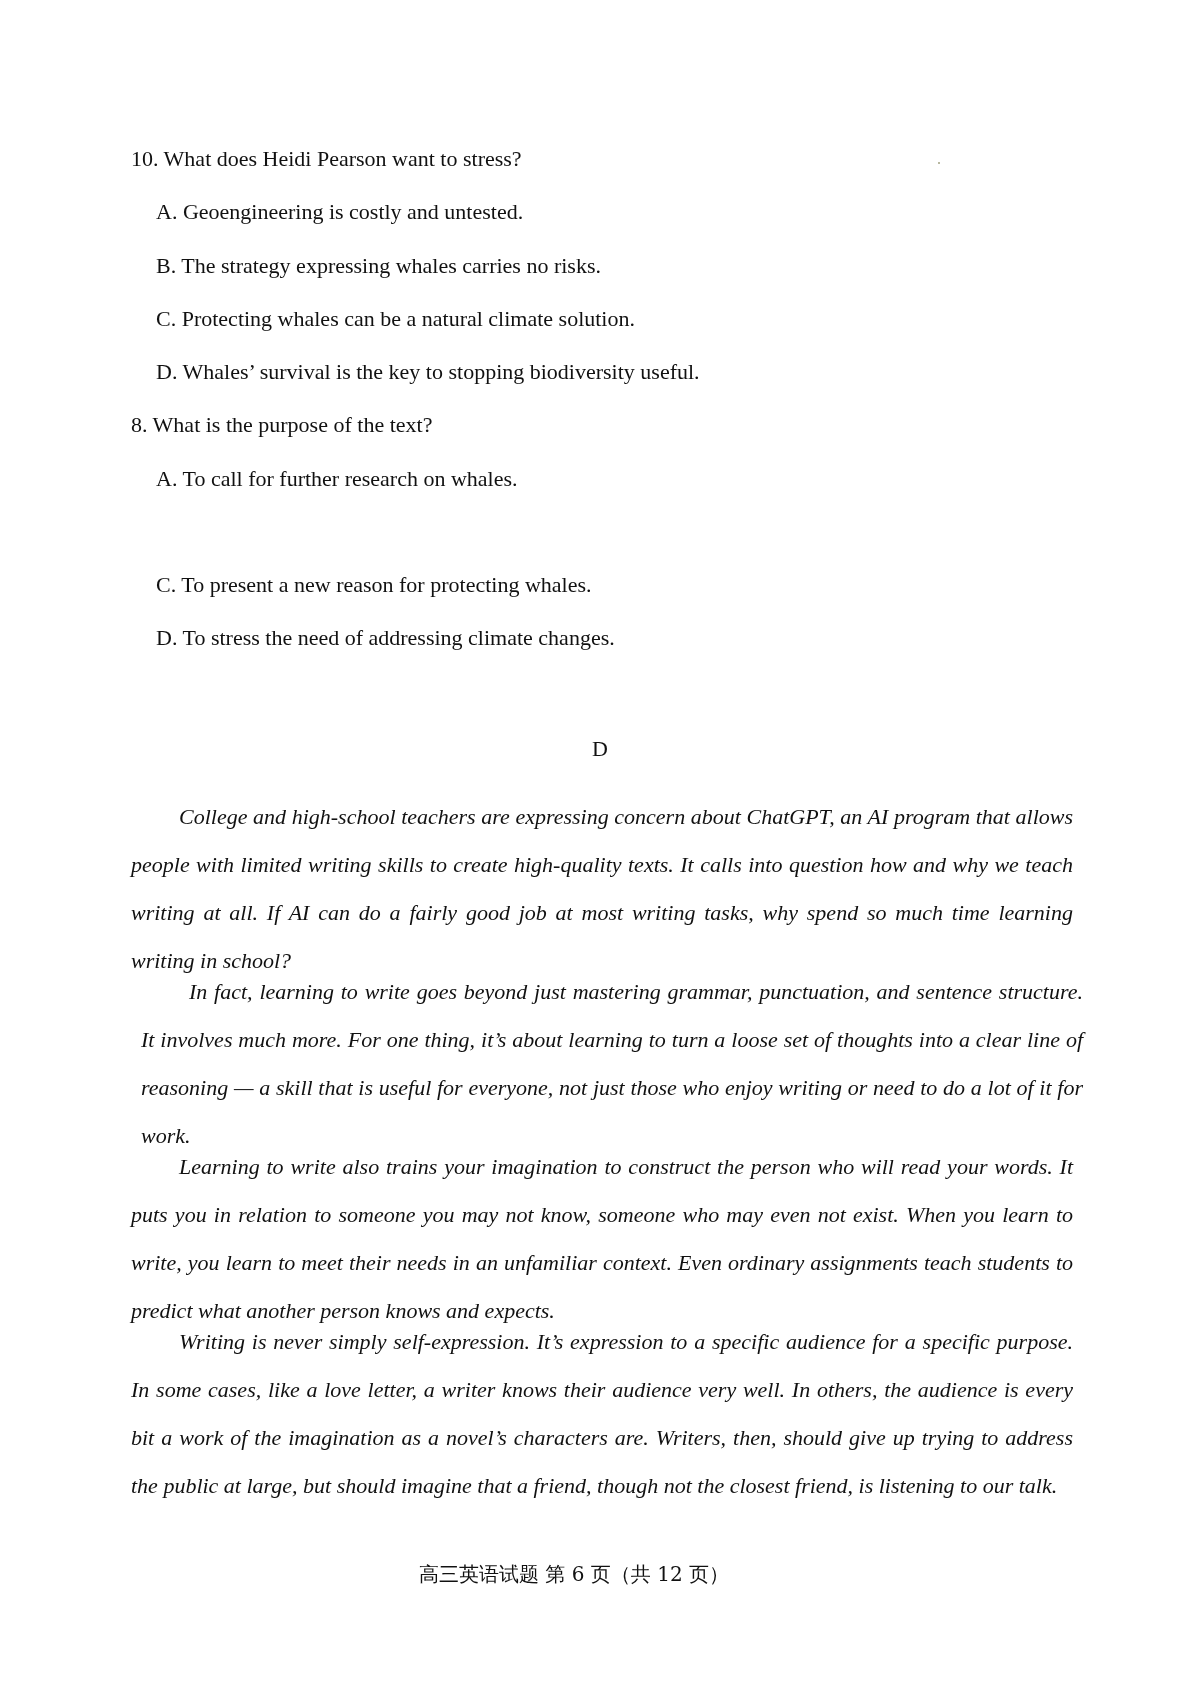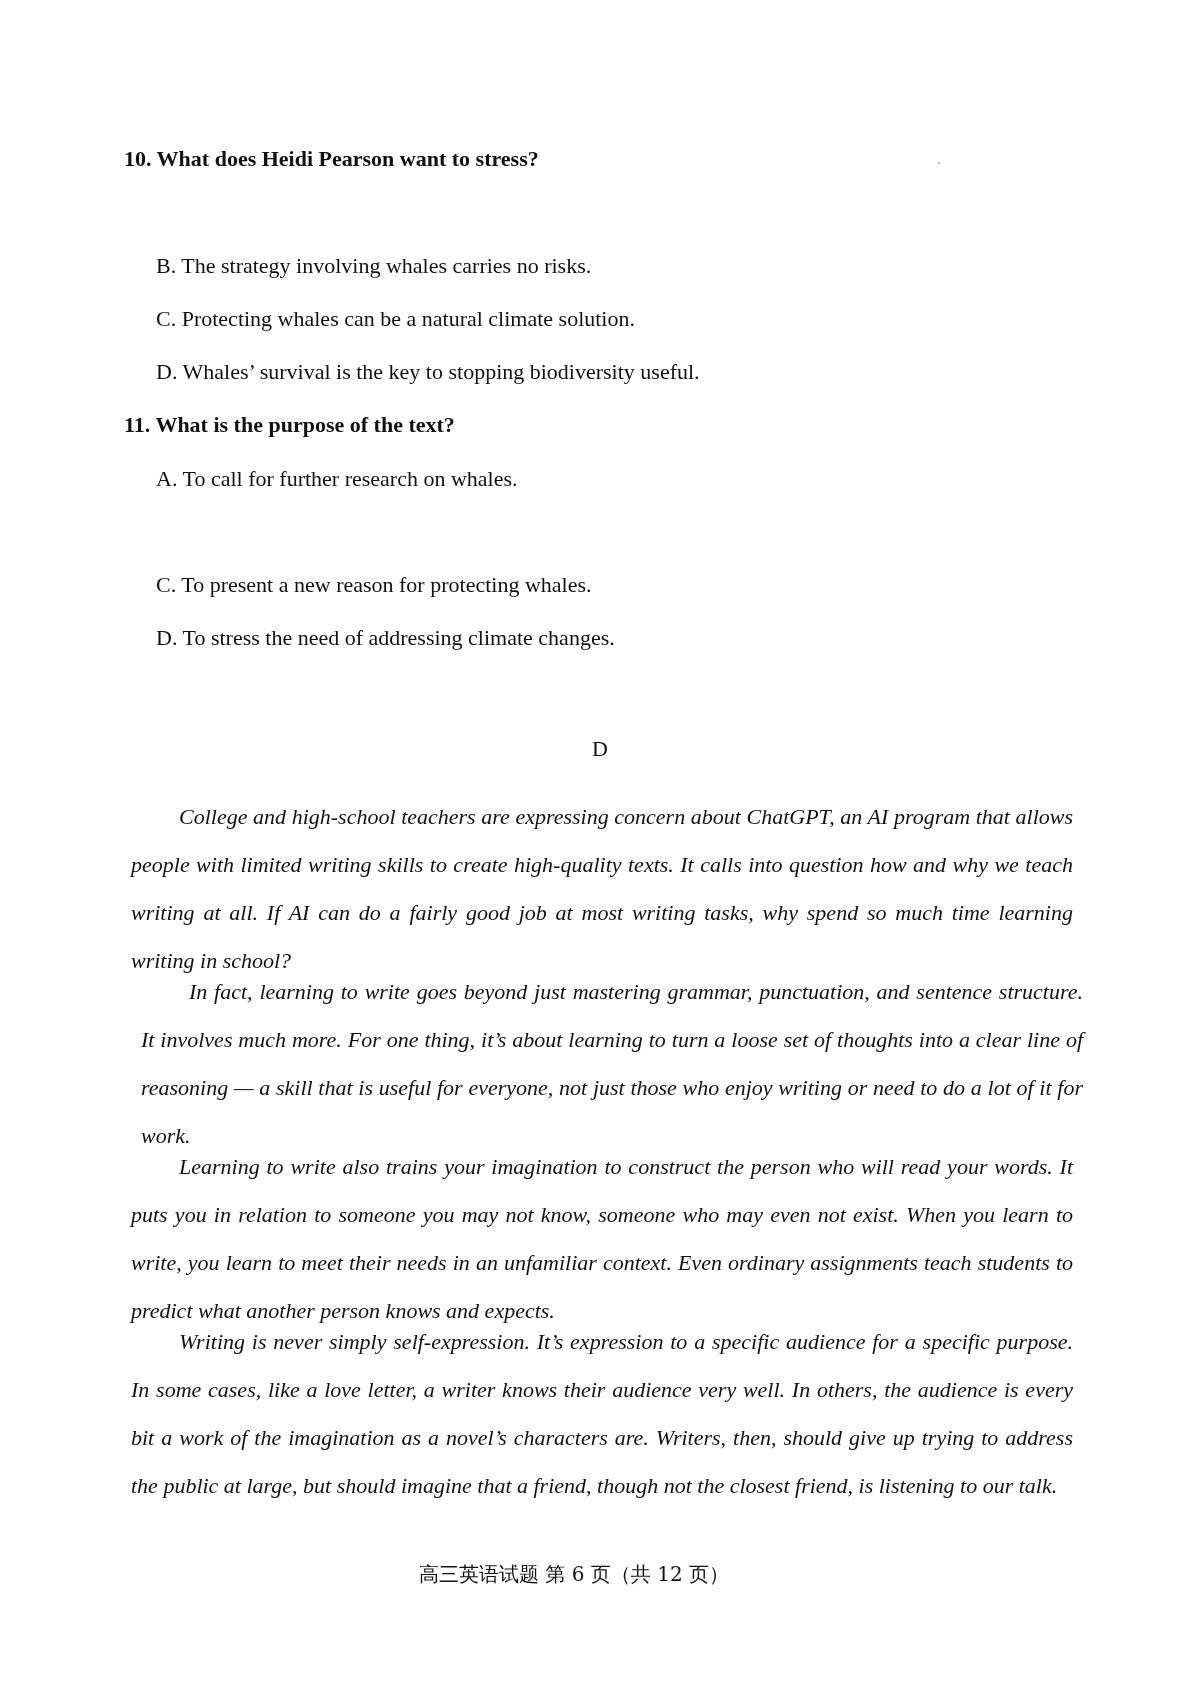--- a/index.html
+++ b/index.html
@@ -21,21 +21,21 @@
       top: 0;
       width: 1200px;
       height: 1696px;
     }
     .line {
       position: absolute;
       font-size: 22px;
       line-height: 26px;
       white-space: nowrap;
     }
-    .q-stem { left: 124px; font-weight: bold; }
+    .q-stem { left: 131px; }
     .q-option { left: 156px; }
     .section-letter {
       position: absolute;
       left: 0;
       width: 1200px;
       text-align: center;
       font-size: 22px;
       line-height: 26px;
       top: 736px;
     }
@@ -68,25 +68,26 @@
       height: 2px;
       background: #b8b8a0;
     }
   </style>
 </head>
 <body>
 
 <div class="page">
 
   <div class="line q-stem" style="top:146px;">10. What does Heidi Pearson want to stress?</div>
-  <div class="line q-option" style="top:253px;">B. The strategy involving whales carries no risks.</div>
+  <div class="line q-option" style="top:199px;">A. Geoengineering is costly and untested.</div>
+  <div class="line q-option" style="top:253px;">B. The strategy expressing whales carries no risks.</div>
   <div class="line q-option" style="top:306px;text-align:right;">C. Protecting whales can be a natural climate solution.</div>
   <div class="line q-option" style="top:359px;">D. Whales’ survival is the key to stopping biodiversity useful.</div>
 
-  <div class="line q-stem" style="top:412px;">11. What is the purpose of the text?</div>
+  <div class="line q-stem" style="top:412px;">8. What is the purpose of the text?</div>
   <div class="line q-option" style="top:466px;text-align:right;">A. To call for further research on whales.</div>
   <div class="line q-option" style="top:572px;">C. To present a new reason for protecting whales.</div>
   <div class="line q-option" style="top:625px;">D. To stress the need of addressing climate changes.</div>
 
   <div class="section-letter">D</div>
 
   <p class="passage" style="top:793px;">College and high-school teachers are expressing concern about ChatGPT, an AI program that allows people with limited writing skills to create high-quality texts. It calls into question how and why we teach writing at all. If AI can do a fairly good job at most writing tasks, why spend so much time learning writing in school?</p>
   <p class="passage" style="top:968px;margin-left:10px;">In fact, learning to write goes beyond just mastering grammar, punctuation, and sentence structure. It involves much more. For one thing, it’s about learning to turn a loose set of thoughts into a clear line of reasoning — a skill that is useful for everyone, not just those who enjoy writing or need to do a lot of it for work.</p>
   <p class="passage" style="top:1143px;">Learning to write also trains your imagination to construct the person who will read your words. It puts you in relation to someone you may not know, someone who may even not exist. When you learn to write, you learn to meet their needs in an unfamiliar context. Even ordinary assignments teach students to predict what another person knows and expects.</p>
   <p class="passage" style="top:1318px;">Writing is never simply self-expression. It’s expression to a specific audience for a specific purpose. In some cases, like a love letter, a writer knows their audience very well. In others, the audience is every bit a work of the imagination as a novel’s characters are. Writers, then, should give up trying to address the public at large, but should imagine that a friend, though not the closest friend, is listening to our talk.</p>

